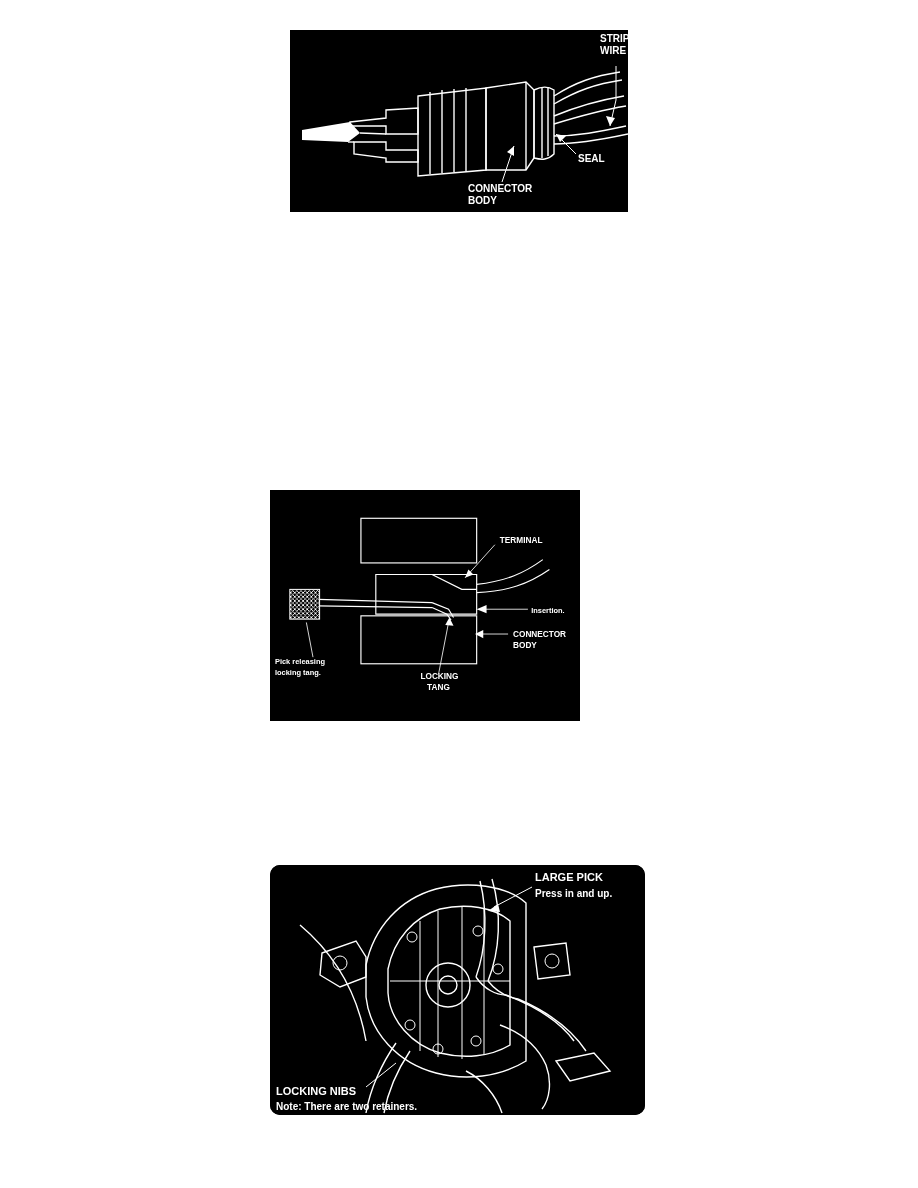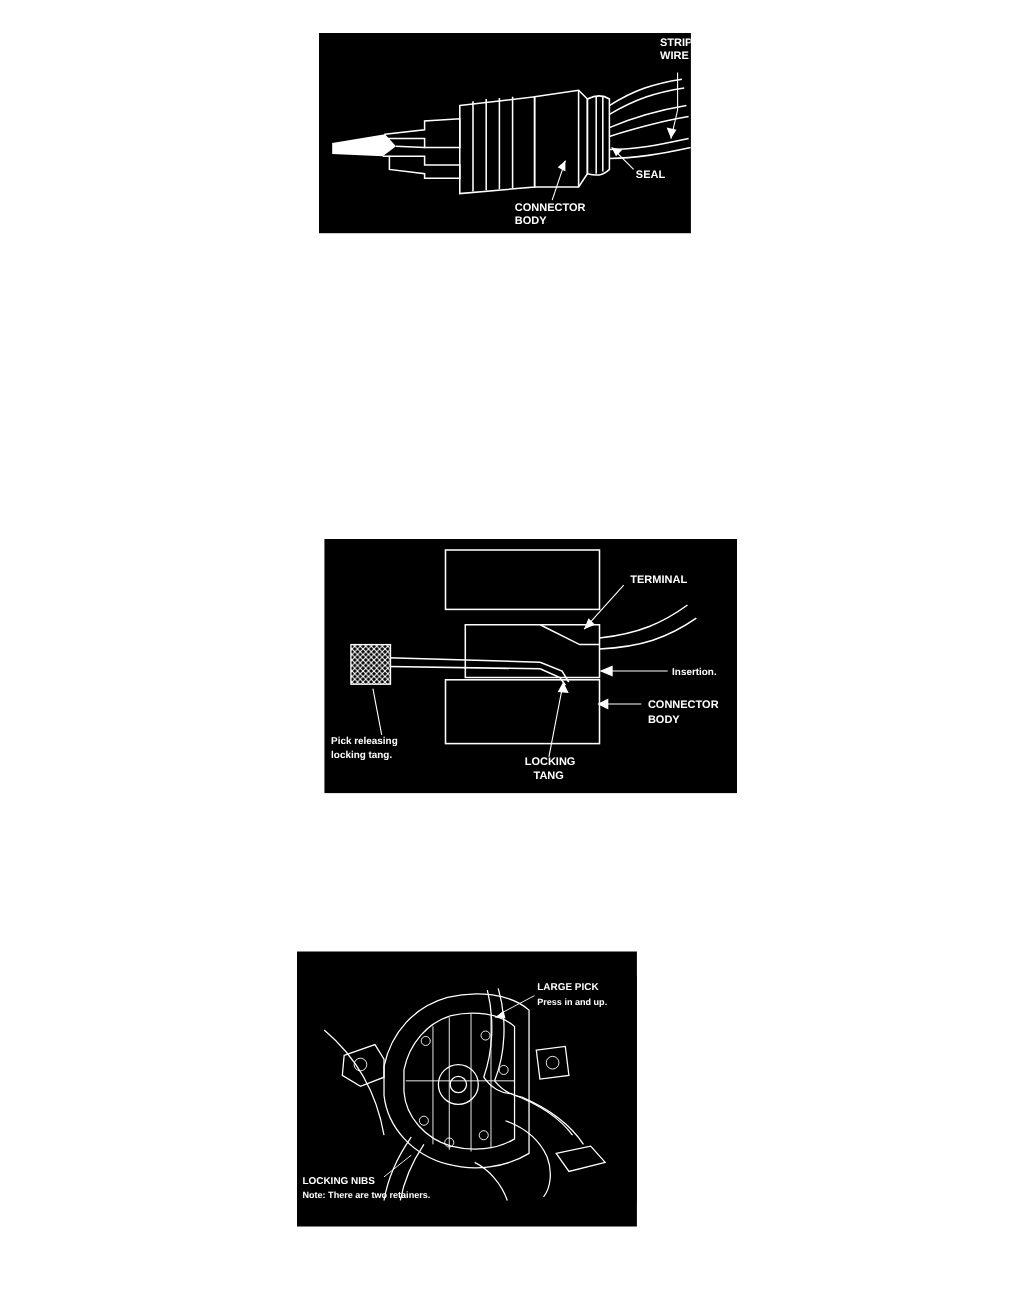--- a/index.html
+++ b/index.html
@@ -31,30 +31,30 @@
   #fig1 {
     left: 290px;
     top: 30px;
     width: 338px;
     height: 182px;
   }
   
   #fig2 {
     left: 270px;
     top: 490px;
-    width: 375px;
+    width: 310px;
     height: 231px;
-    margin-left: 25px;
   }
   
   #fig3 {
     left: 270px;
     top: 865px;
-    width: 309px;
+    width: 375px;
     height: 250px;
+    border-radius: 10px;
   }
 
   .figure svg {
     display: block;
     width: 100%;
     height: 100%;
   }
 
   .lbl {
     fill: #ffffff;

